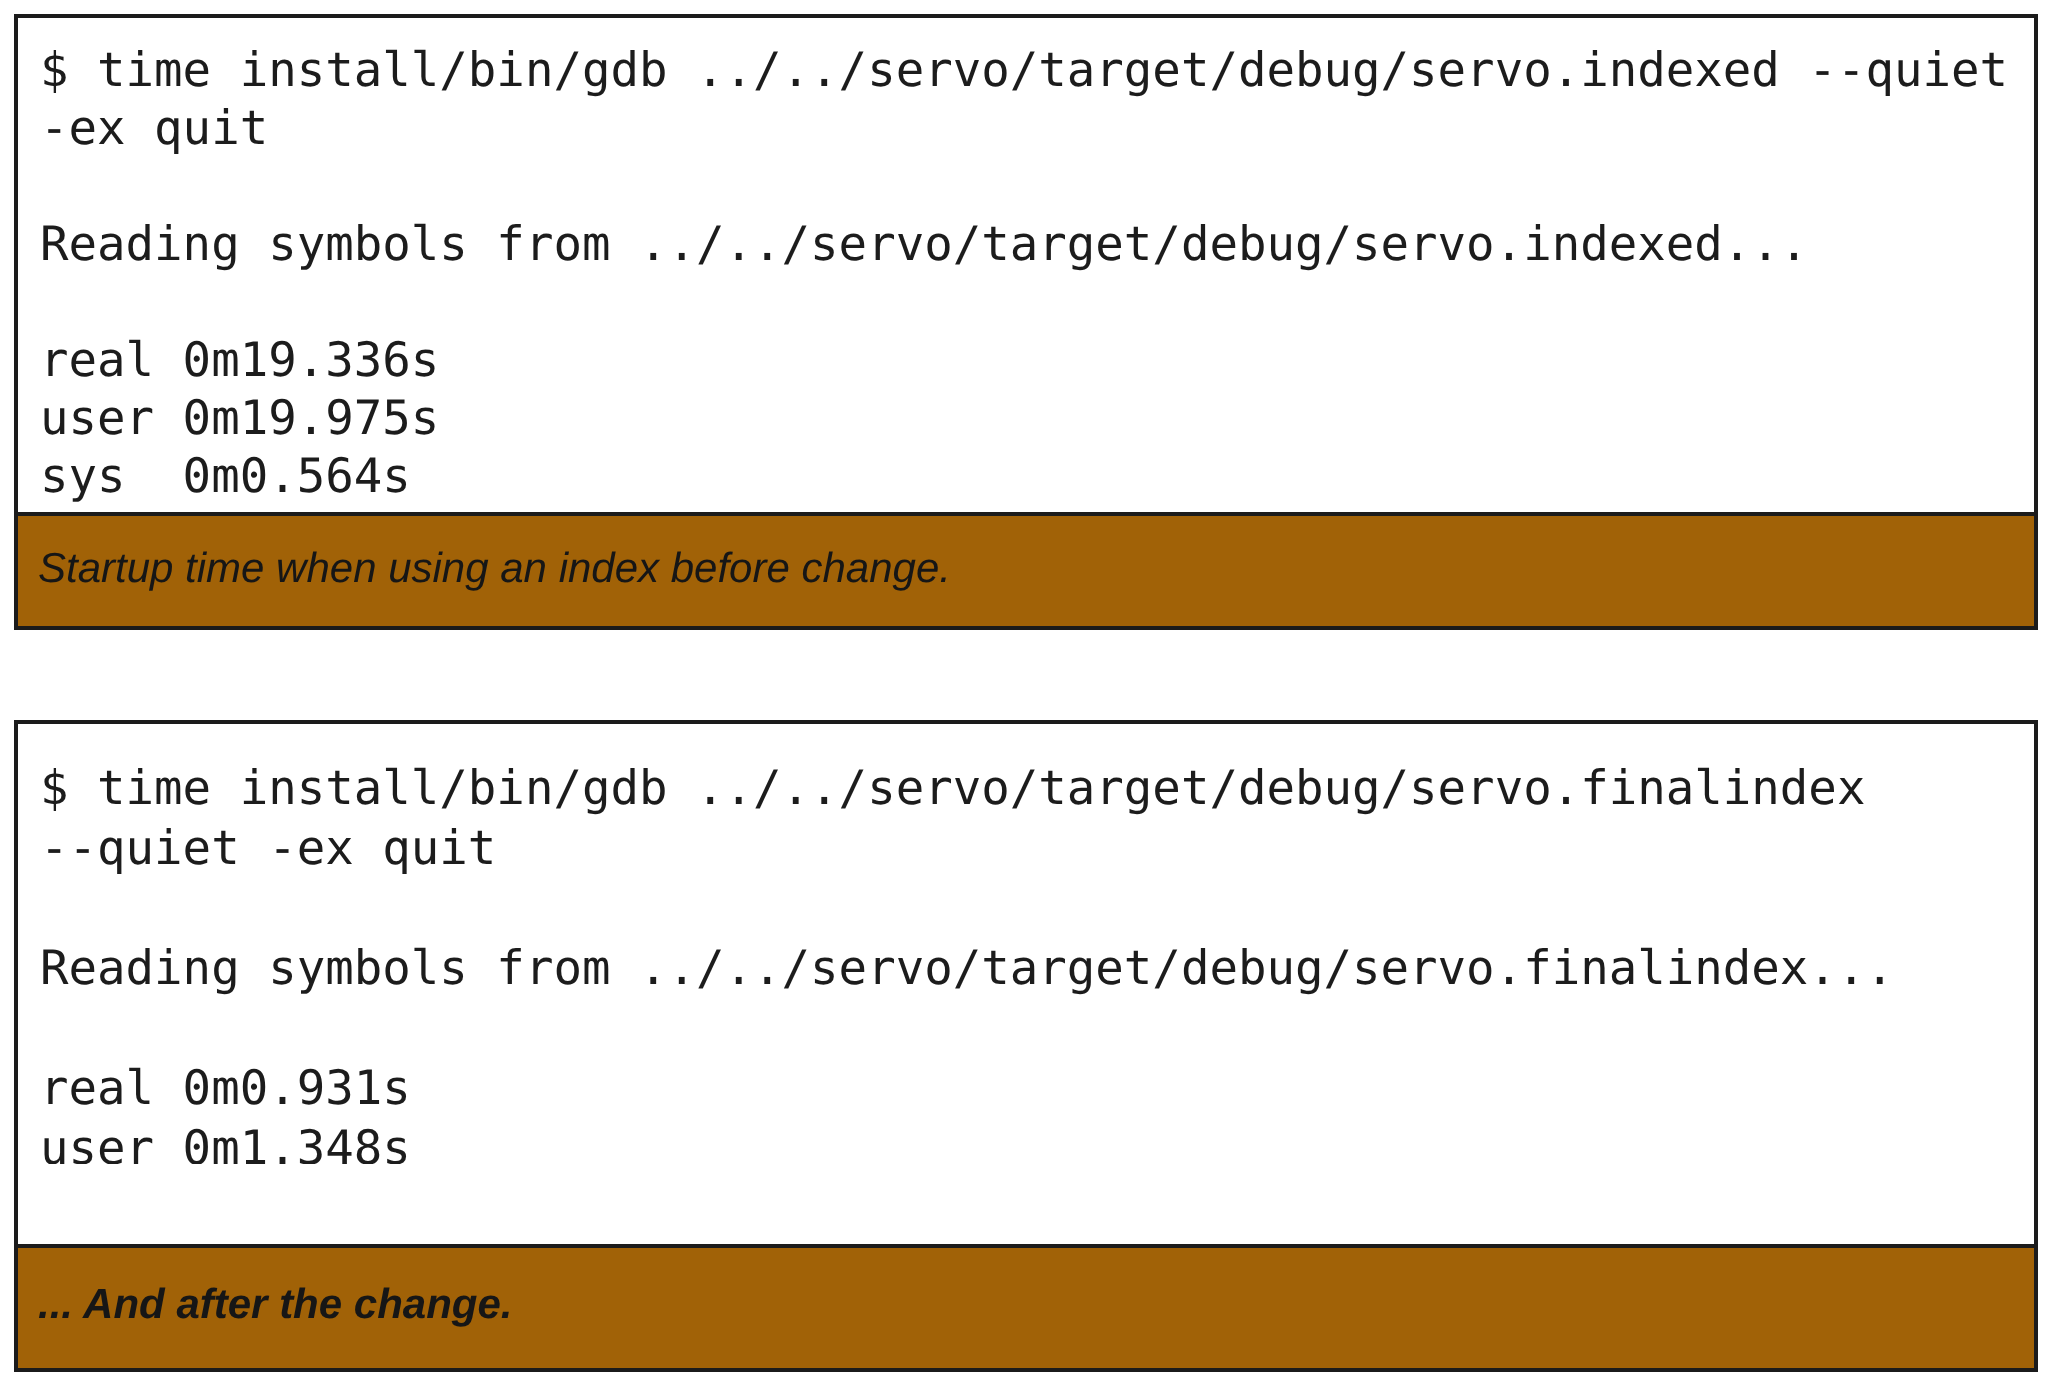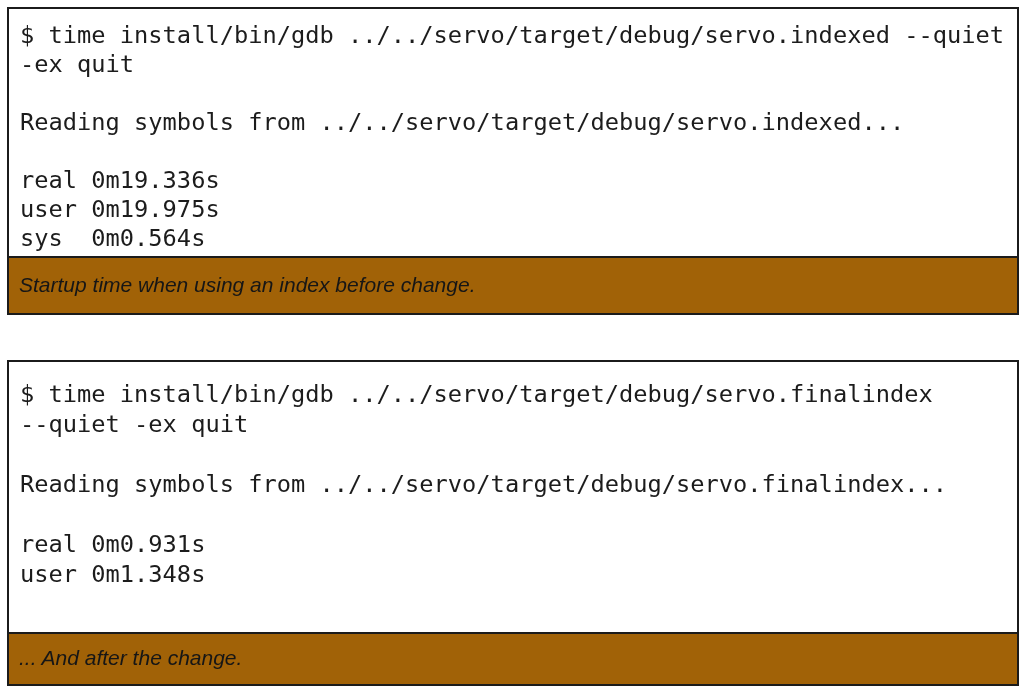--- a/index.html
+++ b/index.html
@@ -53,21 +53,21 @@
     display: flex;
     align-items: center;
     padding: 0 8px 2px 10px;
     font-family: "Liberation Sans", sans-serif;
     font-style: italic;
     font-size: 21px;
     color: #161616;
     background: #a16207;
   }
   #figure-before .cap { height: 57px; }
-  #figure-after  .cap { height: 52px; }
+  #figure-after  .cap { height: 62px; font-weight: bold; }
 </style>
 </head>
 <body>
 
 <div class="canvas">
 
   <figure class="shot" id="figure-before">
     <div class="term">$ time install/bin/gdb ../../servo/target/debug/servo.indexed --quiet
 -ex quit
 

